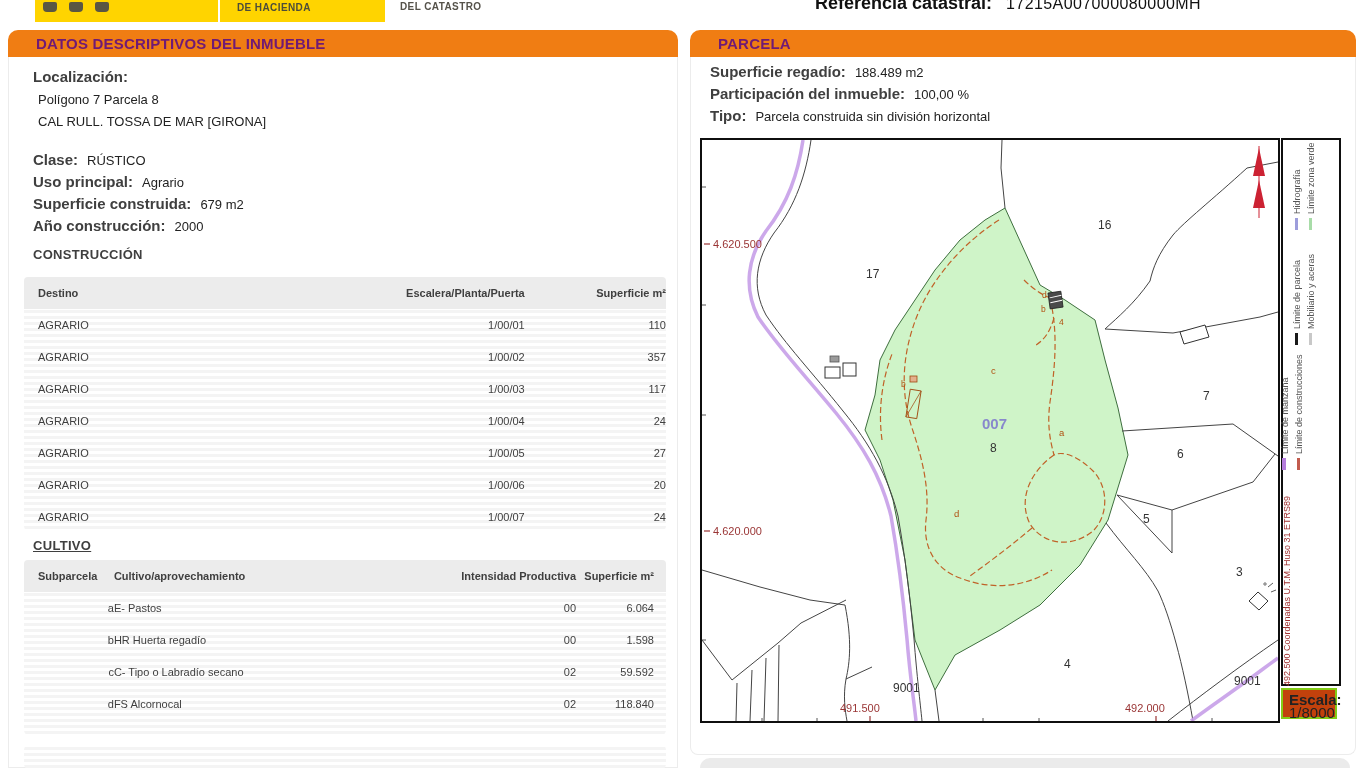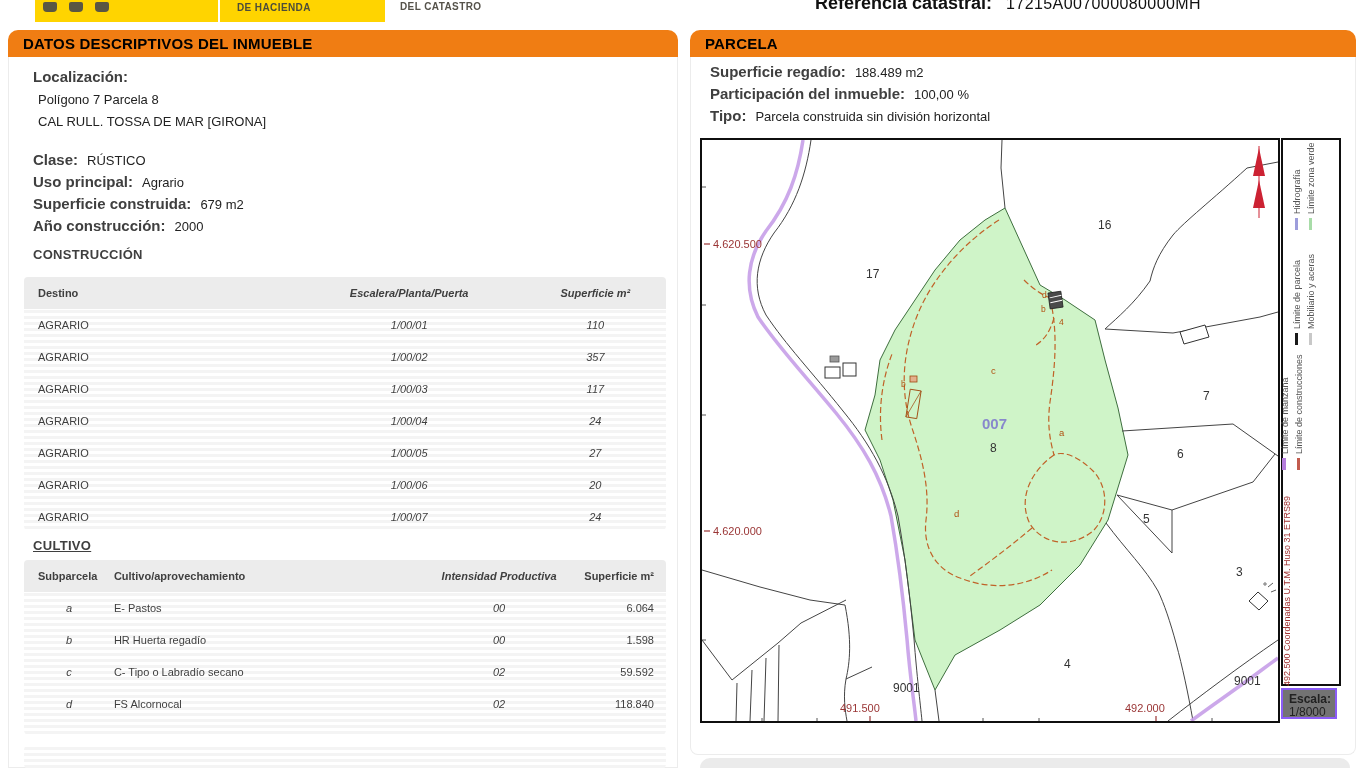--- a/index.html
+++ b/index.html
@@ -11,39 +11,39 @@
   .gold .emblem{position:absolute;left:8px;top:2px;display:flex;gap:12px;}
   .gold .emblem i{display:block;width:14px;height:10px;background:#5a5643;border-radius:2px 2px 4px 4px;}
   .gold .vdiv{position:absolute;left:183px;top:0;width:2px;height:22px;background:#fff;}
   .gold .btxt{position:absolute;left:202px;top:2px;font-size:10px;font-weight:bold;color:#4d4d3a;letter-spacing:.4px;}
   .catastro-txt{position:absolute;left:400px;top:1px;font-size:10px;font-weight:bold;color:#55524a;letter-spacing:.4px;}
   .ref{position:absolute;left:815px;top:-7px;white-space:nowrap;}
   .ref .rl{font-size:18px;font-weight:bold;color:#111;}
   .ref .rv{font-size:16px;color:#111;margin-left:14px;letter-spacing:.4px;}
   
   .phdr{position:absolute;height:27px;background:#F07D13;border-radius:10px 10px 0 0;
-        color:#000000;font-size:15px;font-weight:bold;letter-spacing:.2px;line-height:27px;padding-left:15px;box-sizing:border-box;}
+        color:#701a75;font-size:15px;font-weight:bold;letter-spacing:.2px;line-height:27px;padding-left:28px;box-sizing:border-box;}
   .pbody{position:absolute;background:#fff;border:1px solid #ececec;border-top:none;box-sizing:border-box;}
   .lbl{font-weight:bold;color:#3f3f3f;}
   .info-line{position:absolute;display:flex;align-items:baseline;gap:9px;white-space:nowrap;}
   .fs15{font-size:15px;} .fs13{font-size:13px;color:#222;}
   .sect{position:absolute;font-size:13px;font-weight:bold;color:#3f3f3f;letter-spacing:.3px;}
   .stripes{position:absolute;border-radius:6px;
            background:repeating-linear-gradient(180deg,#ffffff 0 3px,#f4f4f4 3px 6px);}
   .tbl{position:absolute;font-size:11px;color:#3f3f3f;}
   .trow{display:grid;height:32px;align-items:center;}
   .g3{grid-template-columns:42% 36% 22%;}
   .g4{grid-template-columns:14% 48% 24% 14%;}
   .thead{background:#ececec;font-weight:bold;border-radius:4px 4px 0 0;}
-  .padl{padding-left:14px;} .ctr{text-align:center;font-style:italic;} .rgt{text-align:right;padding-right:12px;}
+  .padl{padding-left:14px;} .ctr{text-align:right;} .rgt{text-align:right;padding-right:12px;}
   
   .map-frame{position:absolute;left:700px;top:138px;width:576px;height:581px;border:2px solid #0f0f0f;background:#fff;}
   .legend-box{position:absolute;left:1281px;top:138px;width:56px;height:544px;border:2px solid #0f0f0f;background:#fff;}
-  .escala-box{position:absolute;left:1281px;top:688px;width:56px;height:31px;border:2px solid #8b5cf6;background:#737373;
-              font-size:12px;color:#222;padding:3px 0 0 6px;box-sizing:border-box;line-height:13px;}
+  .escala-box{position:absolute;left:1281px;top:688px;width:56px;height:31px;border:2px solid #84cc16;background:#c2410c;
+              font-size:15px;color:#222;padding:3px 0 0 6px;box-sizing:border-box;line-height:13px;}
   .vtx{position:absolute;transform-origin:0 100%;transform:rotate(-90deg);white-space:nowrap;
        font-size:9px;color:#555;height:12px;line-height:12px;}
   .vtx .sw{display:inline-block;width:12px;height:3px;margin-right:4px;vertical-align:2px;}
   .vred{color:#A03030;font-size:9px;}
   .next-strip{position:absolute;left:700px;top:758px;width:650px;height:12px;background:#ebebeb;border-radius:10px 10px 0 0;}
   svg text{font-family:"Liberation Sans",sans-serif;}
 </style>
 </head>
 <body>
 

